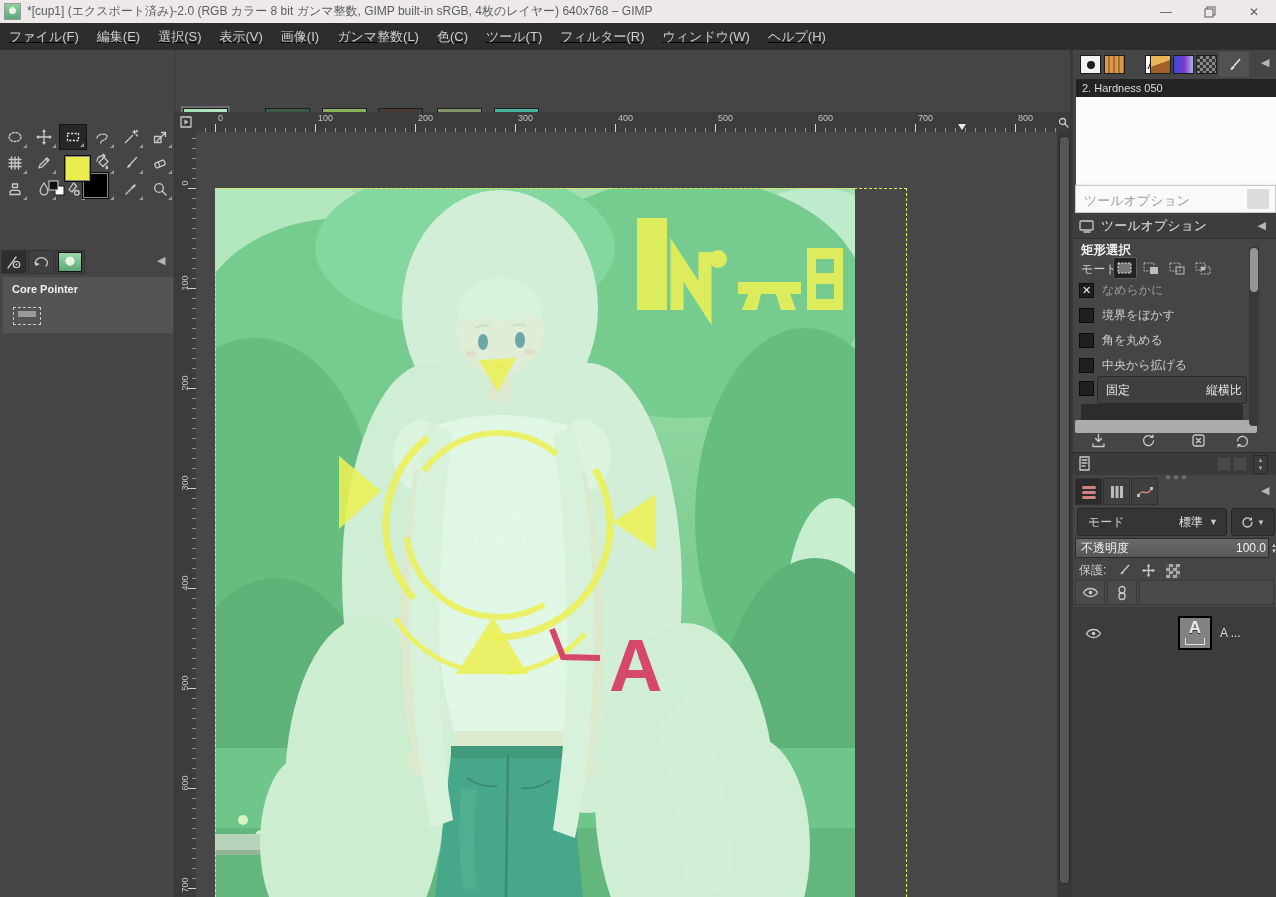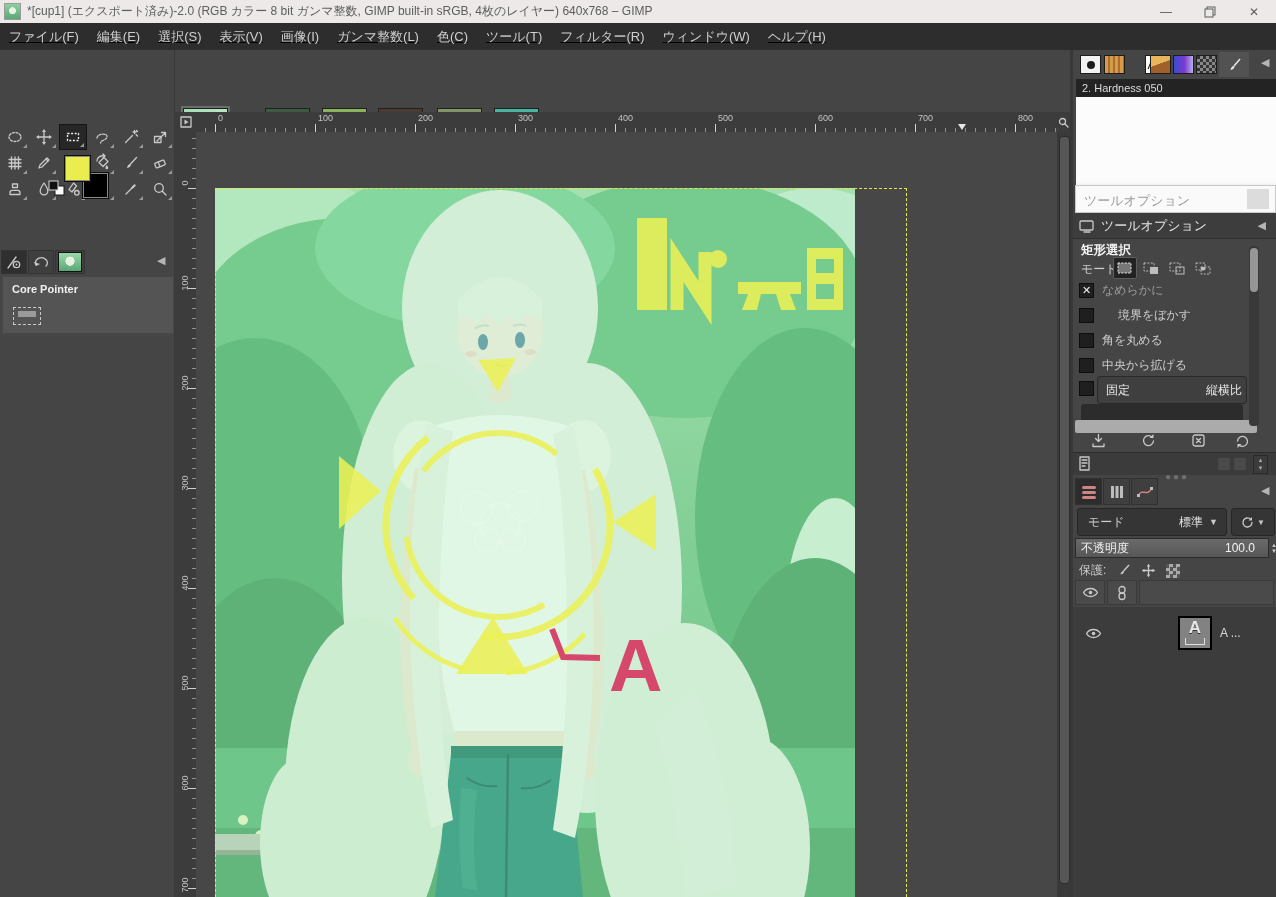--- a/index.html
+++ b/index.html
@@ -528,21 +528,21 @@
           <rect x="1" y="1" width="9" height="7" fill="none" stroke="#bdbdbd" stroke-dasharray="2 1.4"></rect>
           <rect x="6" y="5" width="9" height="7" fill="none" stroke="#bdbdbd" stroke-dasharray="2 1.4"></rect>
           <rect x="6" y="5" width="4" height="3" fill="#bdbdbd"></rect>
         </svg>
       </div>
 
     <div class="abs" style="left:6px;top:232px;display:flex;align-items:center;gap:8px;">
       <div class="checkbox">✕</div>
       <span class="optlabel" style="color:#9b9b9b;">なめらかに</span>
       </div>
-    <div class="abs" style="left:6px;top:257px;display:flex;align-items:center;gap:24px;">
+    <div class="abs" style="left:6px;top:257px;display:flex;align-items:center;gap:8px;">
       <div class="checkbox"></div>
       <span class="optlabel">境界をぼかす</span>
       </div>
     <div class="abs" style="left:6px;top:282px;display:flex;align-items:center;gap:8px;">
       <div class="checkbox"></div>
       <span class="optlabel">角を丸める</span>
       </div>
     <div class="abs" style="left:6px;top:307px;display:flex;align-items:center;gap:8px;">
       <div class="checkbox"></div>
       <span class="optlabel">中央から拡げる</span>
@@ -632,21 +632,21 @@
     <div class="modereset">
       <svg width="13" height="13">
           <path class="icostroke" d="M11 6.5a4.5 4.5 0 11-1.3-3.2"></path>
           <path d="M11 1v3.5H7.5z" fill="#c9c9c9"></path>
         </svg>
       <span style="font-size:8px;margin-left:3px;">▼</span>
     </div>
 
     <div class="opacityrow">
       <span style="font-size:12px;color:#f2f2f2;margin-left:5px;">不透明度</span>
-      <span style="font-size:12px;color:#f2f2f2;margin-left:auto;margin-right:13px;">100.0</span>
+      <span style="font-size:12px;color:#f2f2f2;margin-left:auto;margin-right:2px;">100.0</span>
     </div>
     <div class="spinner">▲<br>▼</div>
 
     <div class="abs" style="left:6px;top:512px;display:flex;align-items:center;gap:10px;">
       <span class="optlabel">保護:</span>
       <svg width="15" height="15">
           <path d="M13 2L7.5 8" stroke="#c9c9c9" stroke-width="1.4" fill="none"></path>
           <path d="M7.5 8c-1.6.2-2.6 1.2-3 3.5 2.4-.4 3.4-1.5 3.6-3z" fill="#c9c9c9"></path>
         </svg>
       <svg width="15" height="15">

